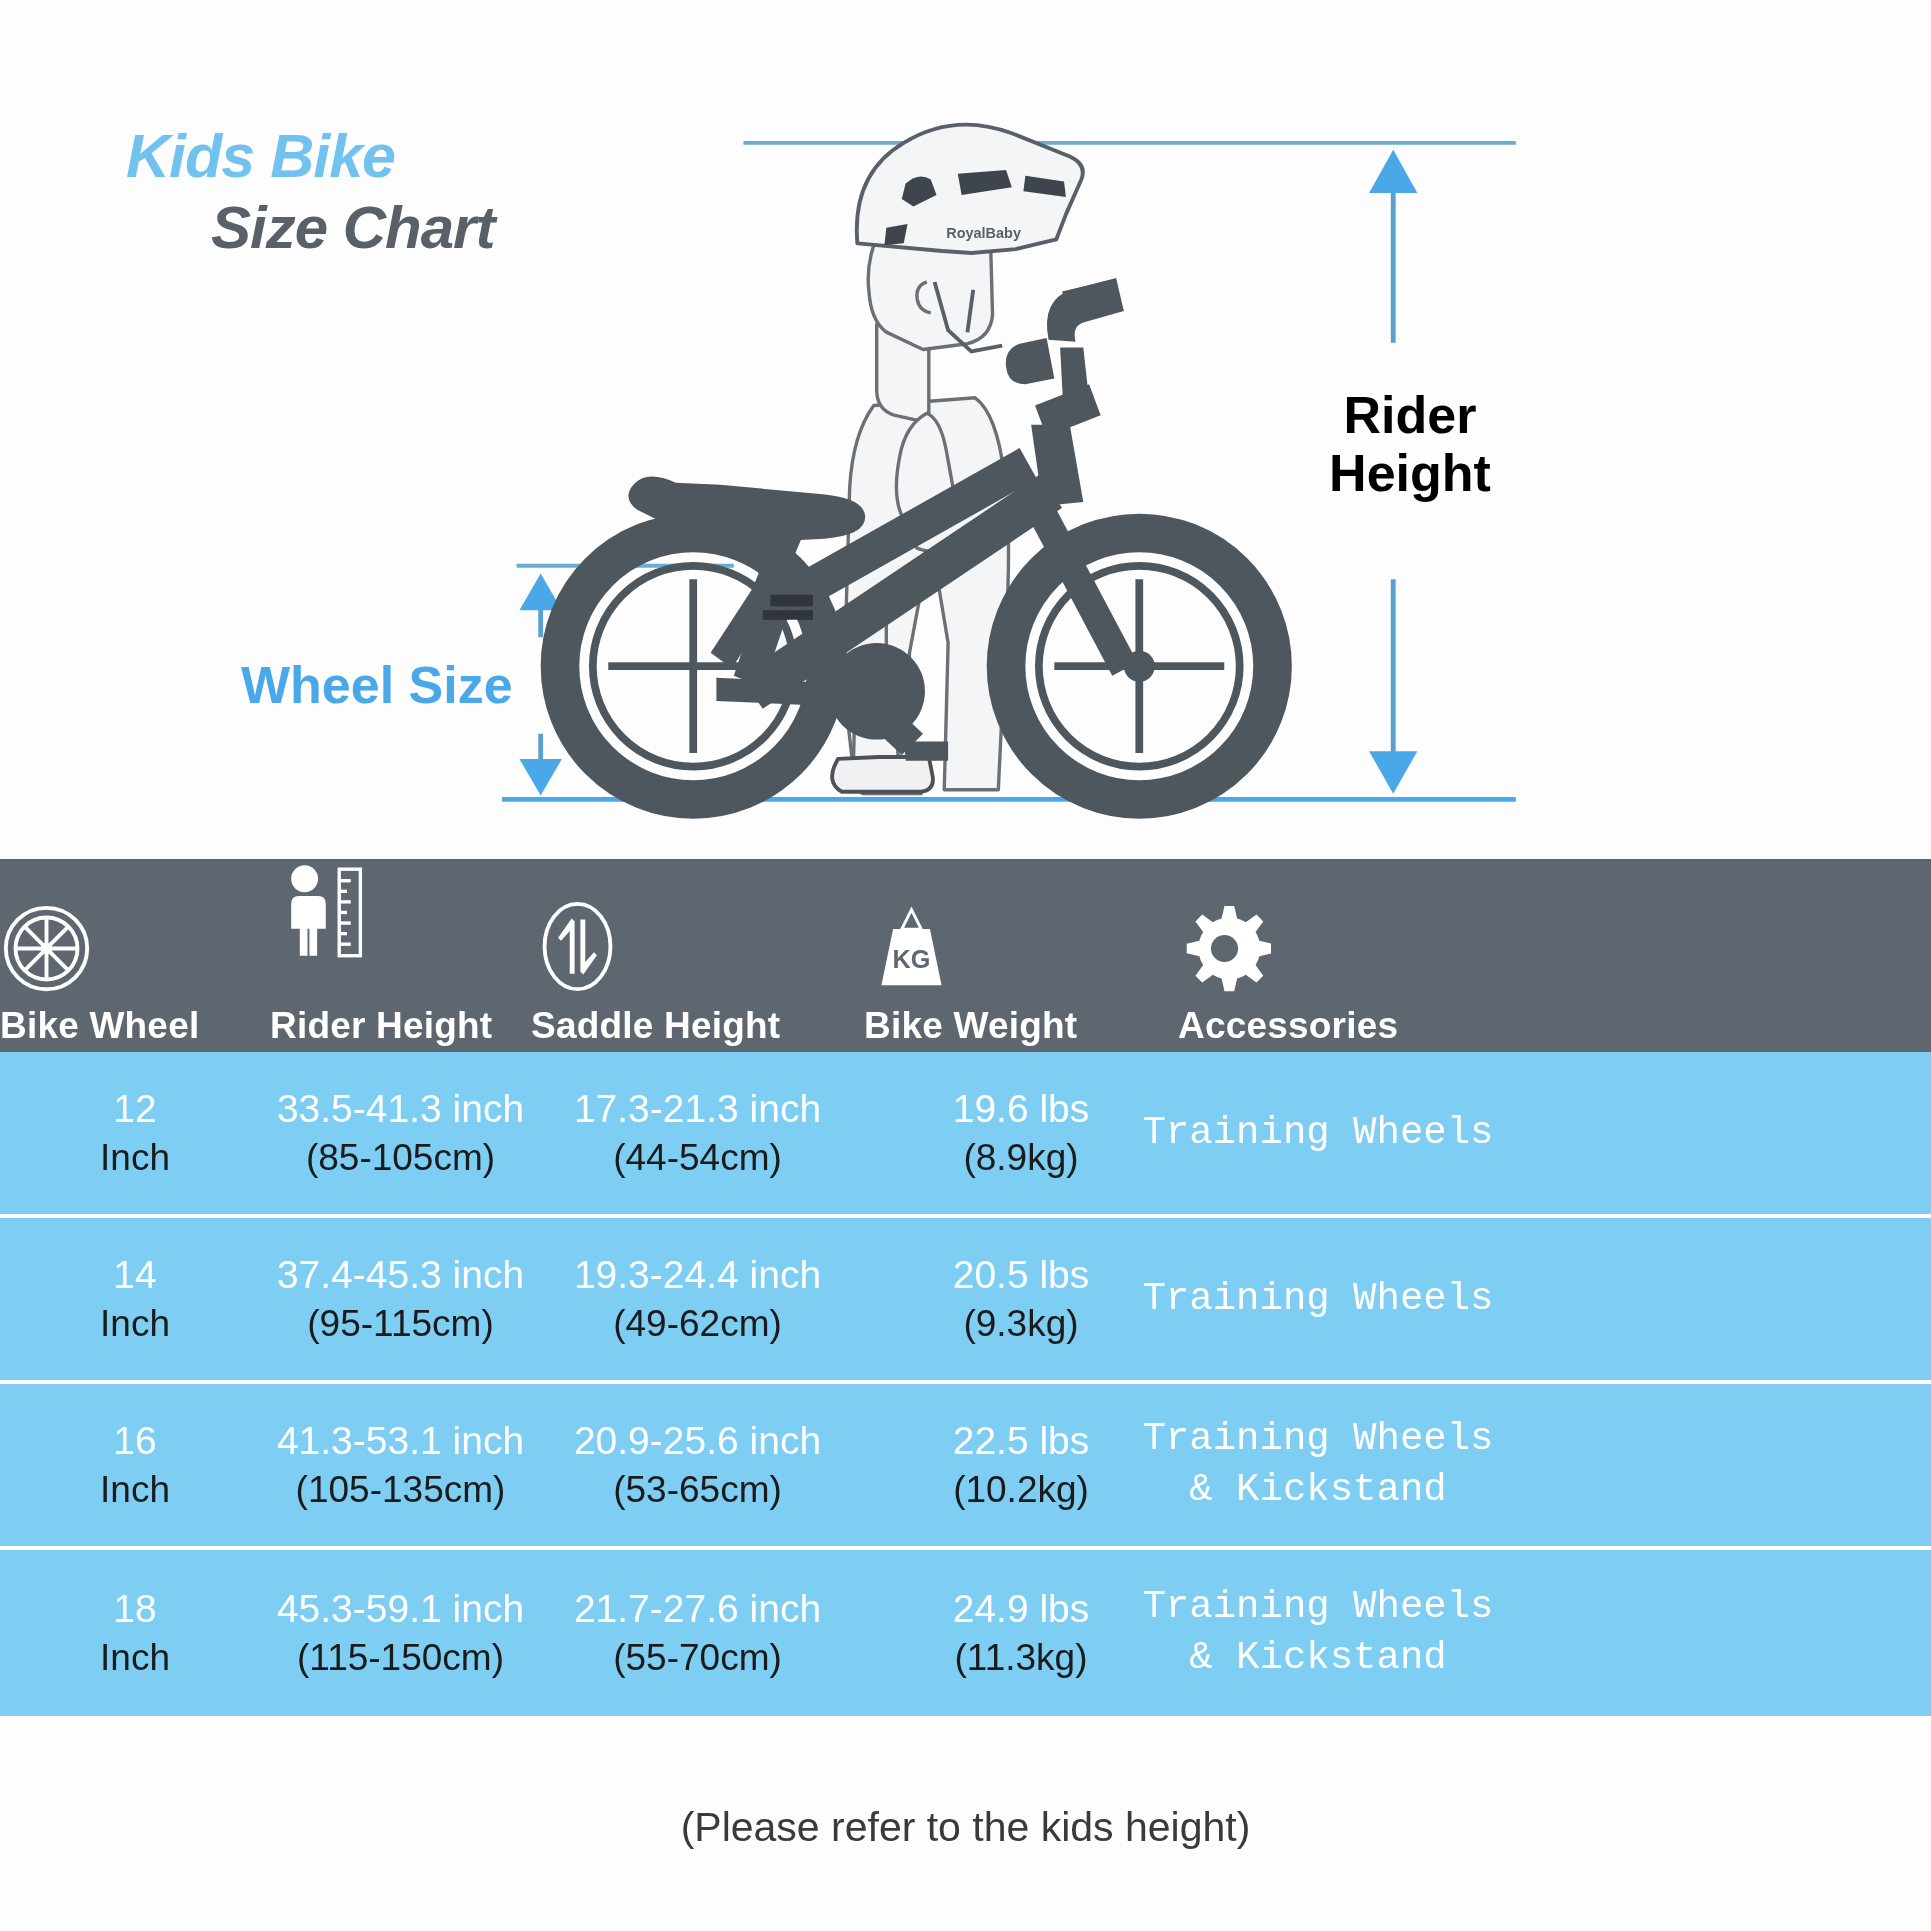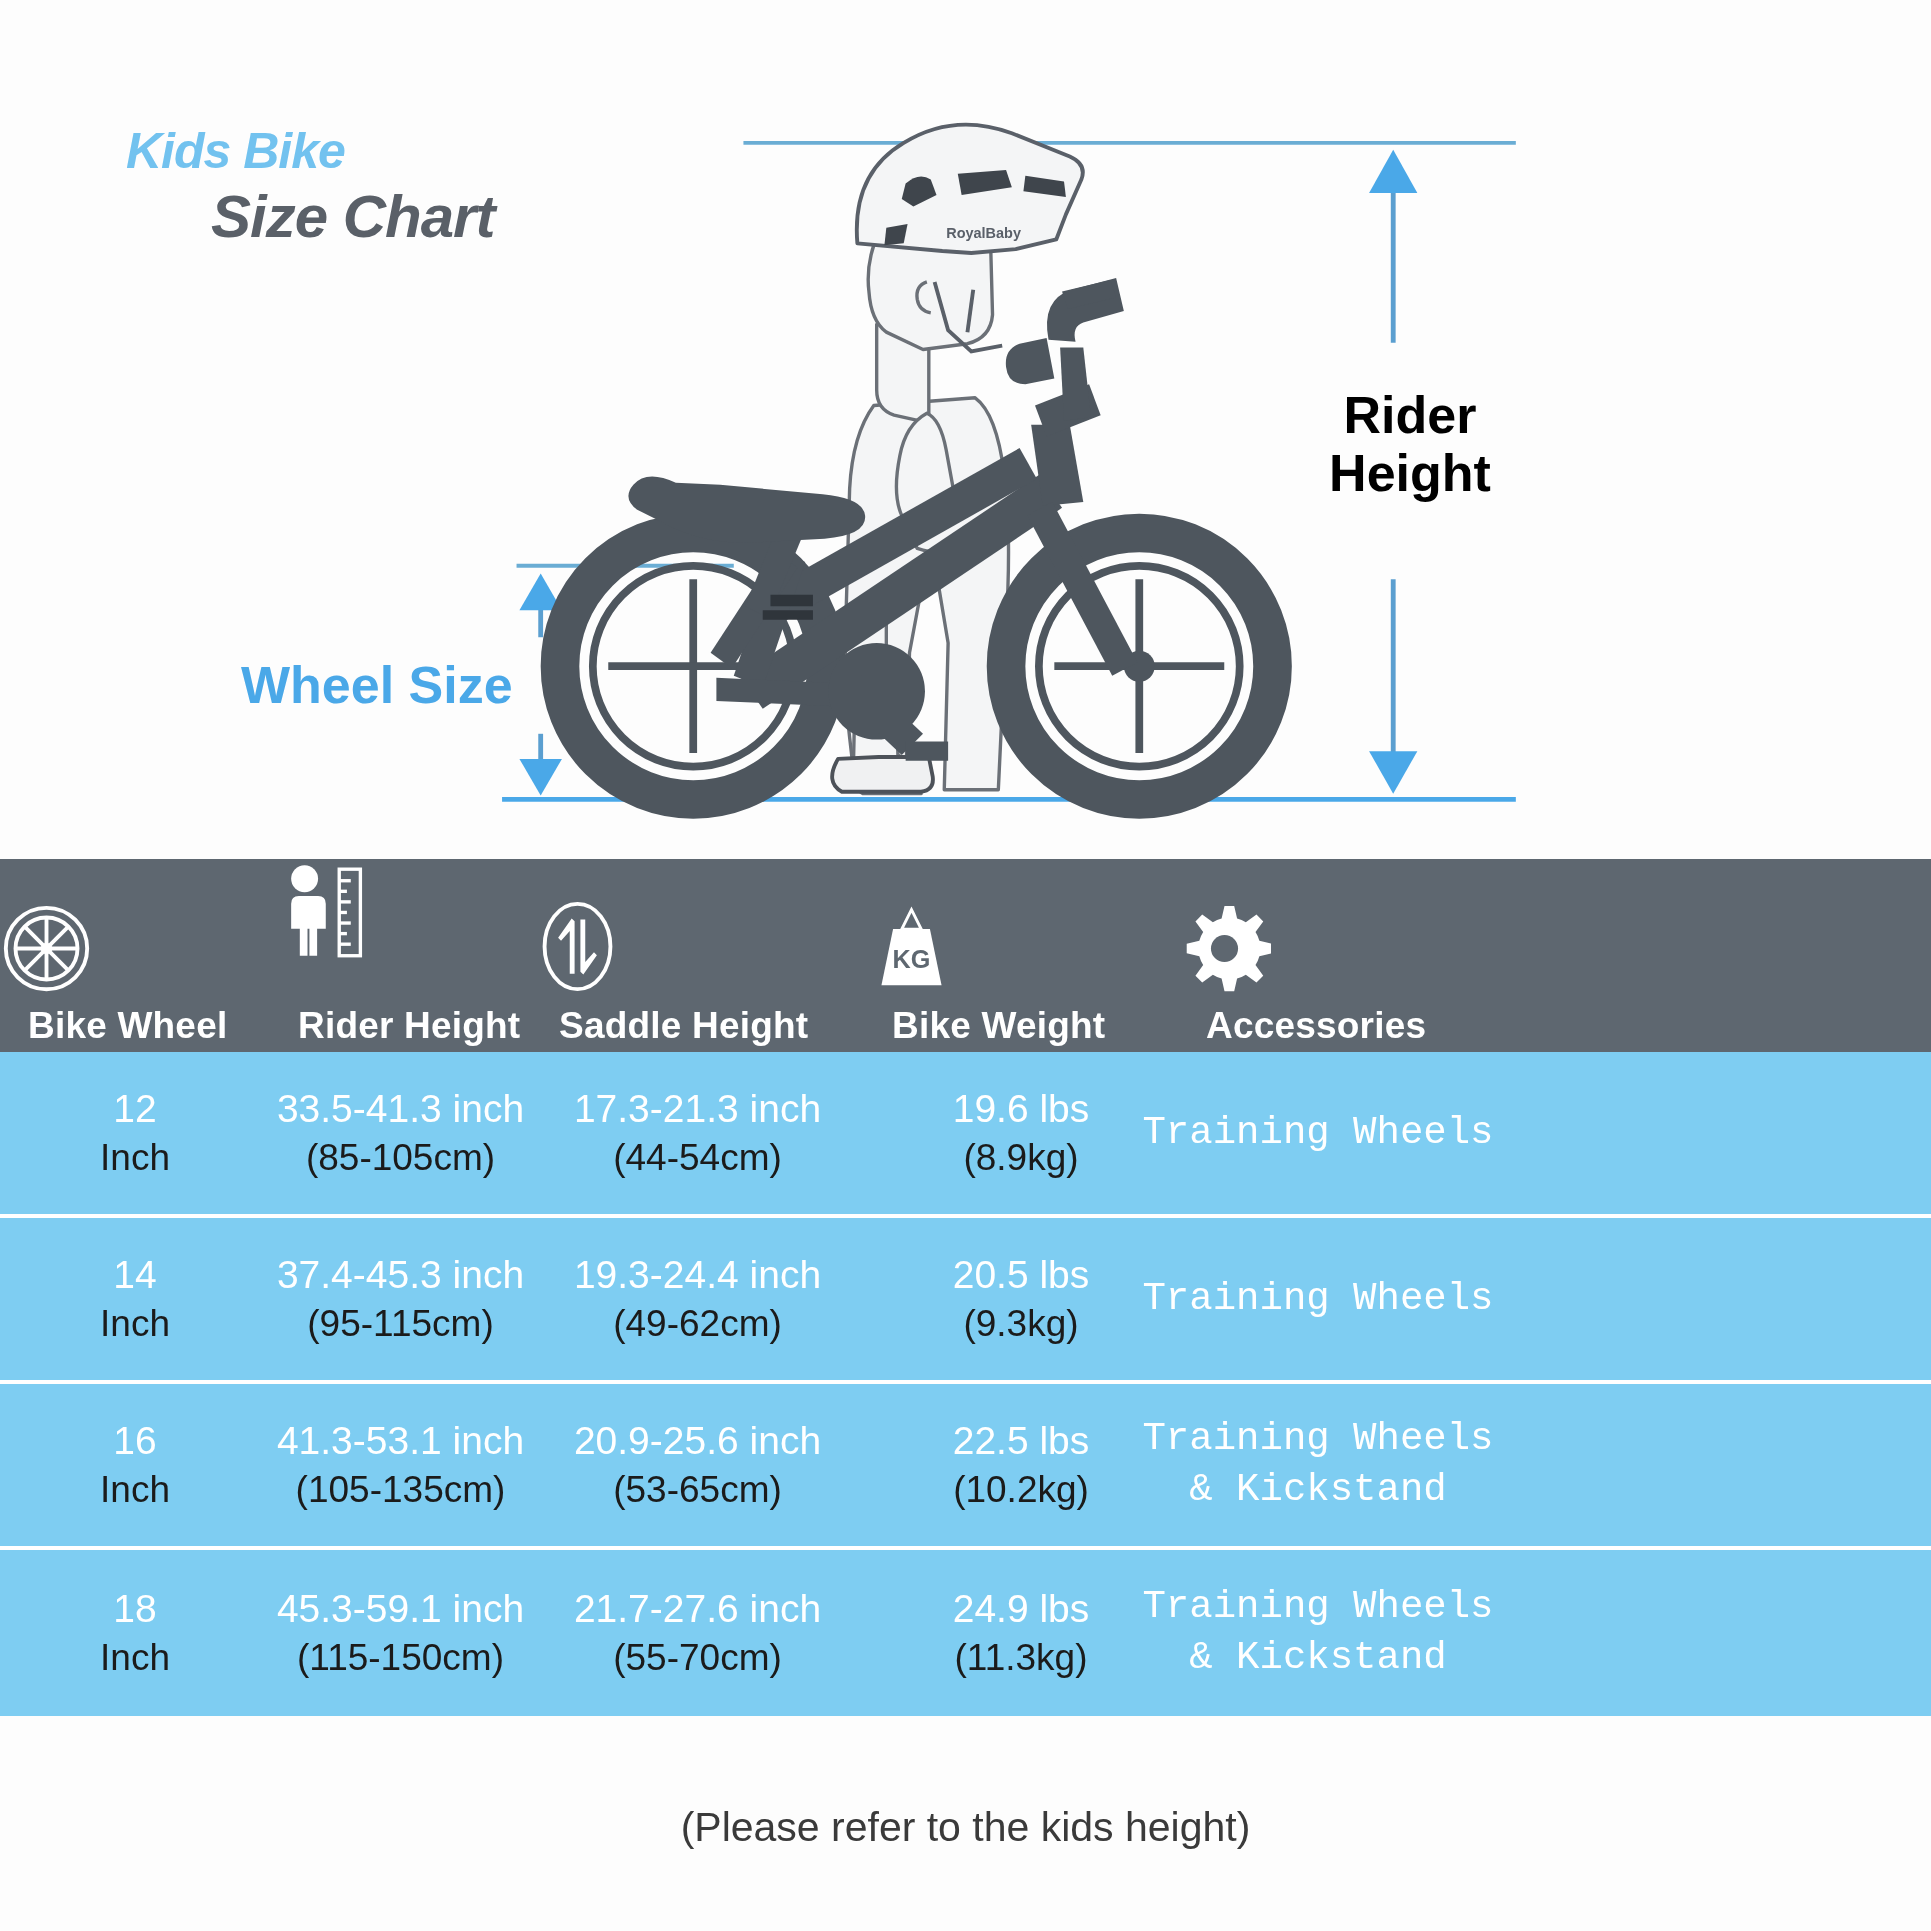--- a/index.html
+++ b/index.html
@@ -7,21 +7,21 @@
     width: 1931px; height: 1931px;
     background: #ffffff;
     font-family: "Liberation Sans", sans-serif;
     overflow: hidden;
   }
   #root { position: relative; width: 1931px; height: 1931px; background: #fdfdfd; }
 
   
   .title-block { position: absolute; left: 126px; top: 126px; }
   .title-main {
-    font-size: 50px; font-weight: bold; font-style: italic;
+    font-size: 61px; font-weight: bold; font-style: italic;
     color: #72c2ef; letter-spacing: -1px; line-height: 1.0;
   }
   .title-sub {
     font-size: 60px; font-weight: bold; font-style: italic;
     color: #5a6068; letter-spacing: -1px; line-height: 1.35;
     margin-left: 85px;
   }
 
   
   .illus { position: absolute; left: 0; top: 0; width: 1931px; height: 840px; }
@@ -44,21 +44,21 @@
     display: flex; background: #5e6770; height: 193px;
     align-items: flex-end;
   }
   .th {
     display: flex; flex-direction: column; align-items: flex-start;
     justify-content: flex-end; height: 100%; padding-bottom: 5px;
   }
   .th-icon { height: 100px; display: flex; align-items: flex-end; justify-content: center; }
   .th-label {
     color: #ffffff; font-size: 37px; font-weight: bold;
-    margin-top: 9.7px; letter-spacing: 0.2px; white-space: nowrap; margin-left: 28px;
+    margin-top: 9.7px; letter-spacing: 0.2px; white-space: nowrap;
   }
 
   .col-0 { width: 270px; }
   .col-1 { width: 261px; gap: 35px; }
   .col-2 { width: 333px; }
   .col-3 { width: 314px; }
   .col-4 { width: 280px; }
 
   
   .trow {

